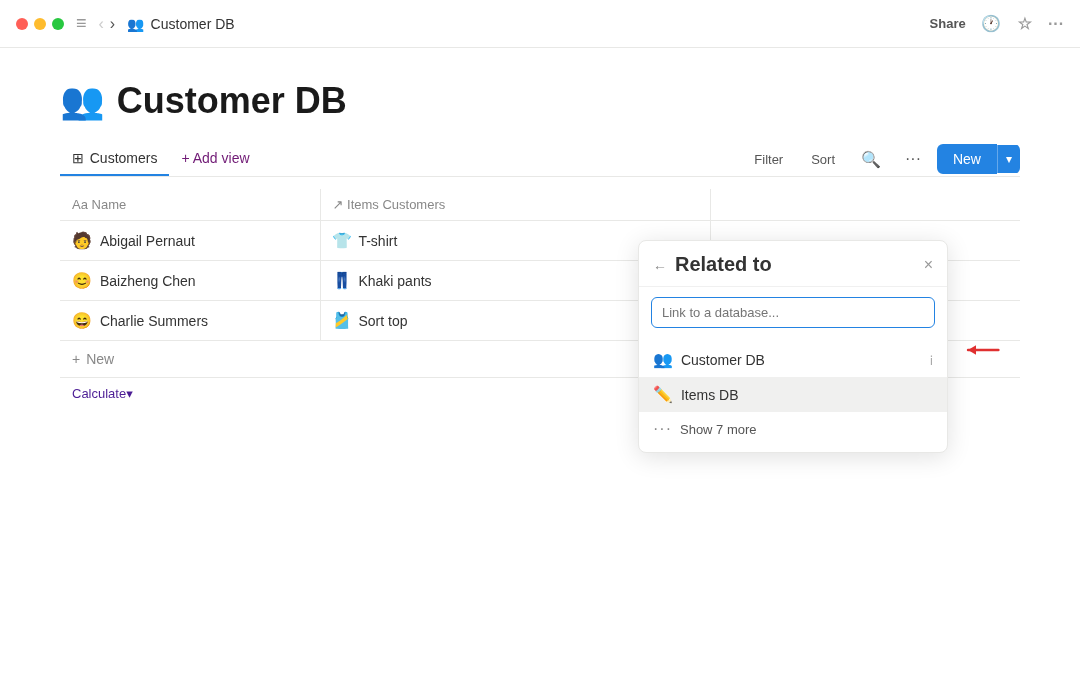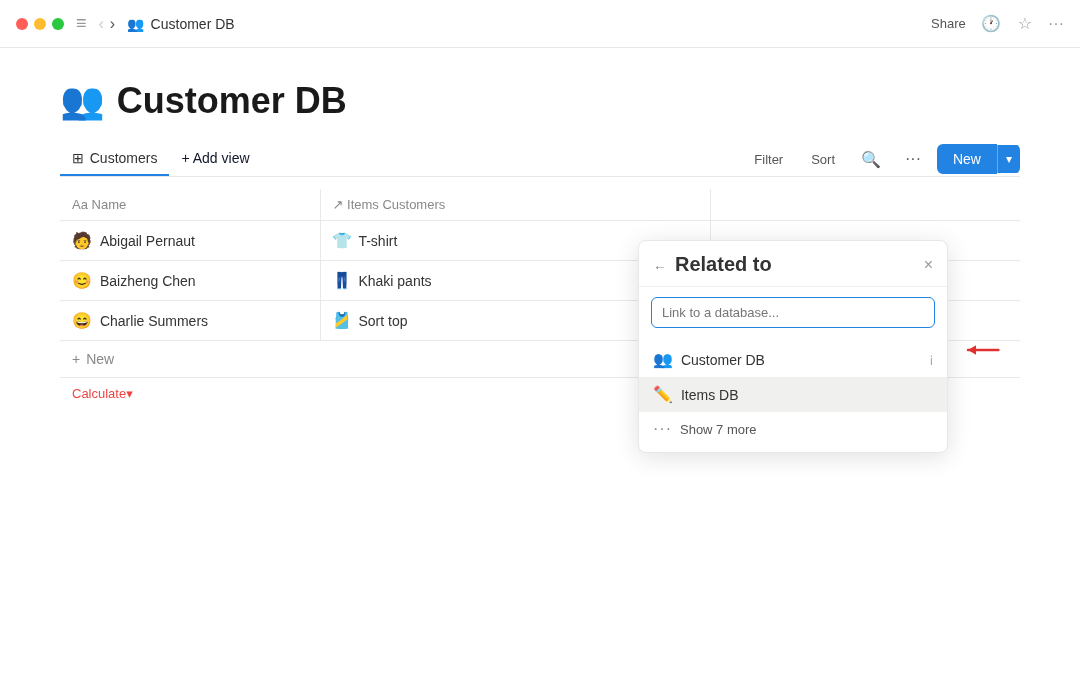--- a/index.html
+++ b/index.html
@@ -59,20 +59,21 @@
       align-items: center;
       gap: 6px;
       font-size: 14px;
       font-weight: 500;
       color: #333;
     }
     .titlebar-right {
       display: flex;
       align-items: center;
       gap: 16px;
+      font-weight: bold;
     }
     .titlebar-action {
       font-size: 13px;
       color: #555;
       cursor: pointer;
     }
     .titlebar-icon {
       color: #999;
       font-size: 16px;
       cursor: pointer;
@@ -123,21 +124,21 @@
       color: #333;
       cursor: pointer;
       border-bottom: 2px solid #2383e2;
     }
     .add-view {
       display: flex;
       align-items: center;
       gap: 4px;
       padding: 8px 12px;
       font-size: 14px;
-      color: #0f172a;
+      color: #701a75;
       cursor: pointer;
       border-bottom: 2px solid transparent;
     }
     .toolbar-right {
       display: flex;
       align-items: center;
       gap: 8px;
     }
     .toolbar-btn {
       padding: 5px 10px;
@@ -243,21 +244,21 @@
       padding: 10px 12px;
       font-size: 14px;
       color: #888;
       cursor: pointer;
       border-bottom: 1px solid #e8e8e6;
     }
 
     .calculate-row {
       padding: 8px 12px;
       font-size: 13px;
-      color: #ef4444;
+      color: #4c1d95;
       display: flex;
       align-items: center;
       cursor: pointer;
     }
 
     
     .related-panel {
       position: absolute;
       top: 192px;
       left: 638px;

